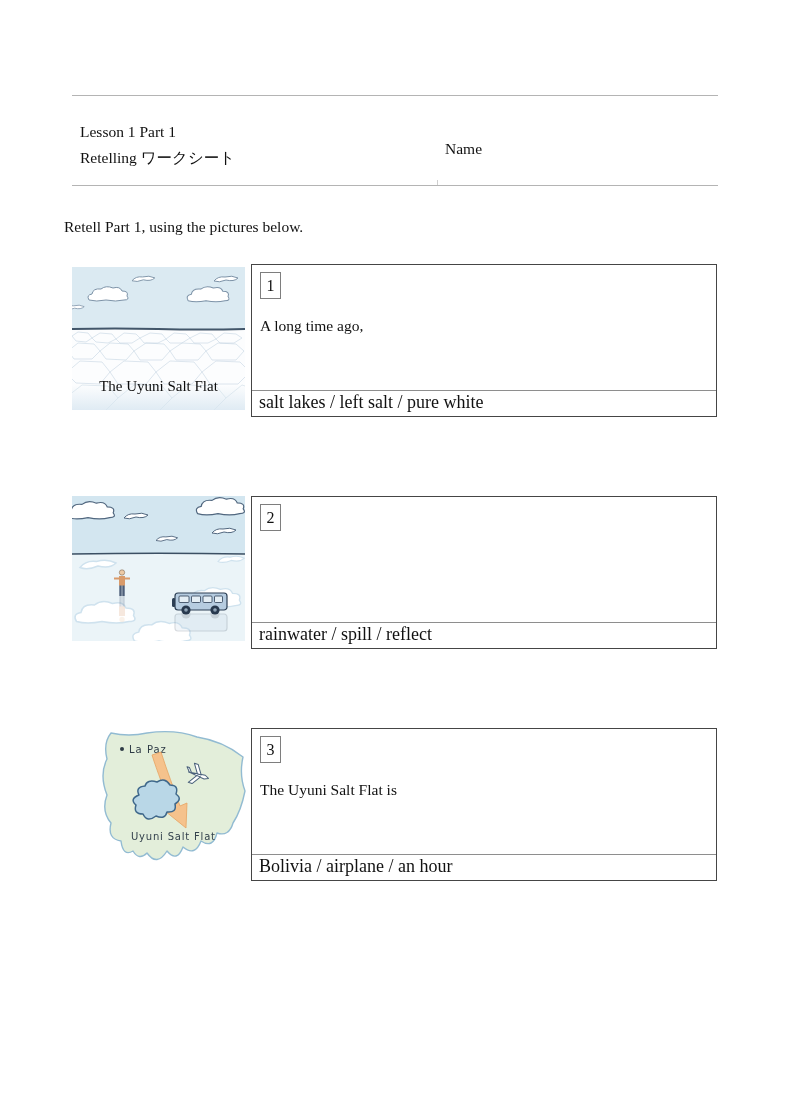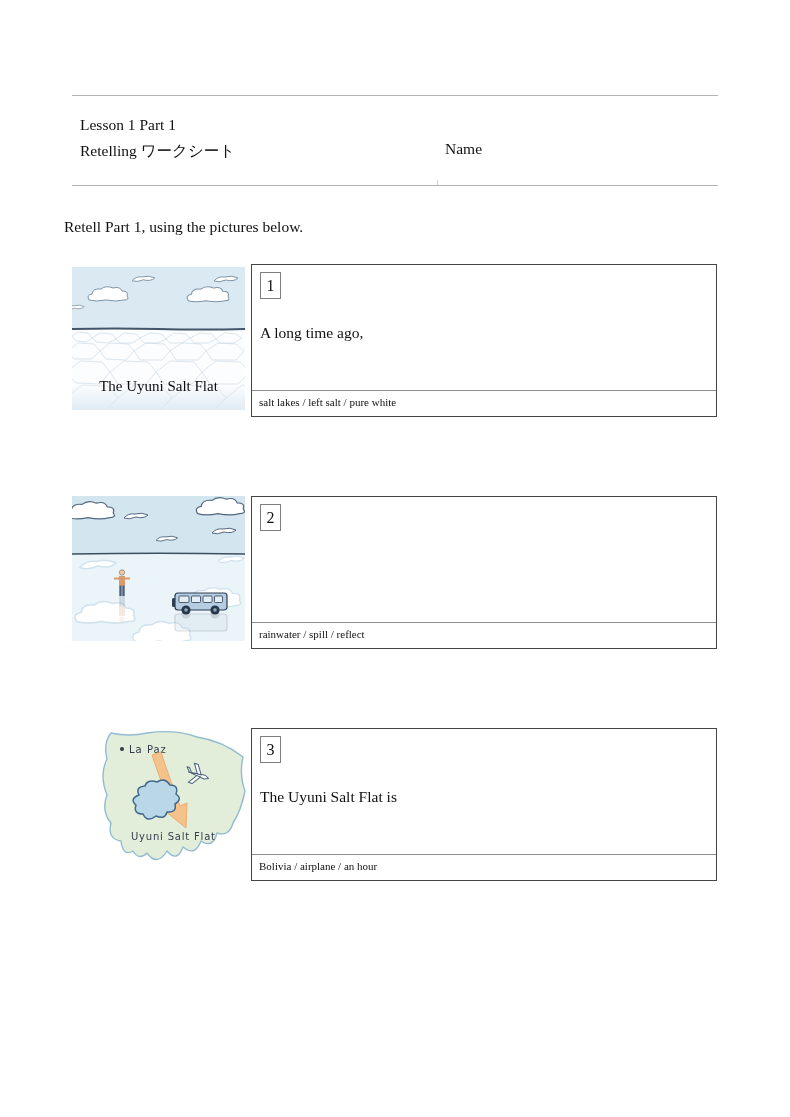--- a/index.html
+++ b/index.html
@@ -11,21 +11,21 @@
     background: #ffffff;
     font-family: "Liberation Serif", "DejaVu Serif", serif;
     color: #111;
     overflow: hidden;
   }
   .rule { position: absolute; left: 72px; width: 646px; height: 1px; background: #b4b4b4; }
   .rule-top { top: 95px; }
   .rule-mid { top: 185px; }
   .rule-notch { position: absolute; left: 437px; top: 180px; width: 1px; height: 5px; background: #cfcfcf; }
 
-  .header-left { position: absolute; left: 80px; top: 112px; font-size: 15.5px; line-height: 26px; }
+  .header-left { position: absolute; left: 80px; top: 119px; font-size: 15.5px; line-height: 26px; }
   .name-label { position: absolute; left: 445px; top: 132px; font-size: 15.5px; margin-top: 8px; }
 
   .instruction { position: absolute; left: 64px; top: 218px; font-size: 15.5px; }
 
   .pic { position: absolute; display: block; }
   .pic-1 { left: 72px;  top: 267px; }
   .pic-2 { left: 72px;  top: 496px; }
   .pic-3 { left: 95px;  top: 727px; }
 
   .answer-box {
@@ -46,26 +46,26 @@
   .num-square {
     display: inline-block;
     min-width: 21px;
     height: 27px;
     border: 1px solid #7e7e7e;
     text-align: center;
     line-height: 26px;
     font-size: 16px;
     padding: 0 3px;
   }
-  .prompt { margin-top: 25px; font-size: 15.5px; }
+  .prompt { margin-top: 18px; font-size: 15.5px; }
   .box-keywords {
     flex: 0 0 auto;
     border-top: 1px solid #8e8e8e;
     padding: 2px 7px 4px 7px;
-    font-size: 11px;
+    font-size: 18px;
     line-height: 19px;
     margin-top: 8px;
   }
 
   svg text { font-family: "Liberation Serif", serif; }
   svg text.hand { font-family: "DejaVu Sans", sans-serif; }
 </style>
 </head>
 <body>
 

